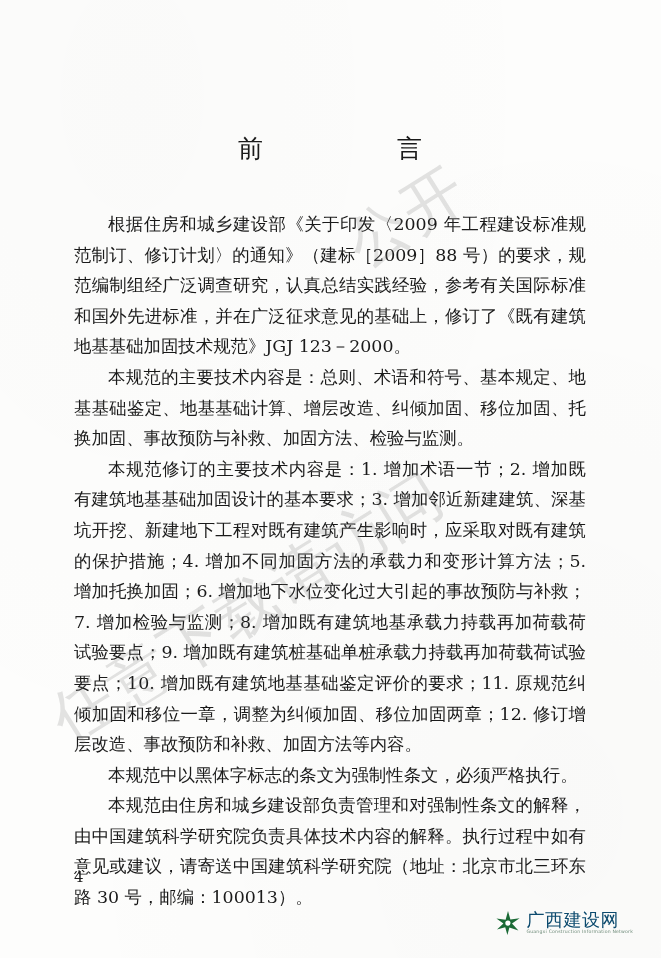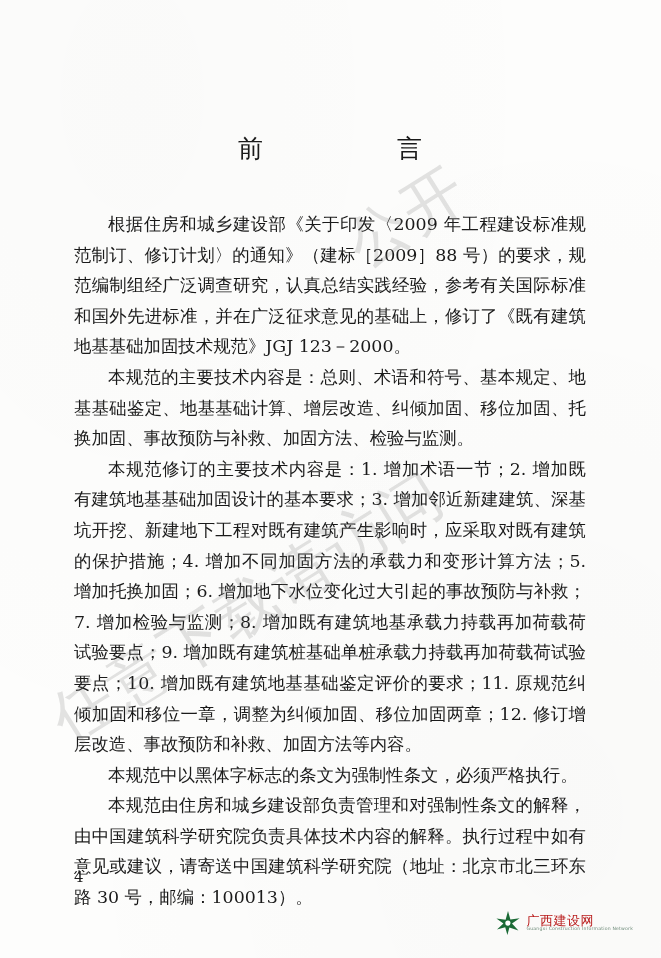--- a/index.html
+++ b/index.html
@@ -100,22 +100,22 @@
     height: 26px;
     position: relative;
     flex: none;
   }
   .logo-text-wrap {
     display: flex;
     flex-direction: column;
     line-height: 1.05;
   }
   .logo-cn {
-    font-size: 13px;
-    color: #b91c1c;
+    font-size: 18px;
+    color: #0c4a6e;
     font-family: "DejaVu Sans", "Liberation Sans", sans-serif;
     letter-spacing: 0.5px;
   }
   .logo-en {
     font-size: 4.6px;
     color: #6d8a78;
     font-family: "DejaVu Sans", "Liberation Sans", sans-serif;
     letter-spacing: 0.2px;
   }
 </style>

